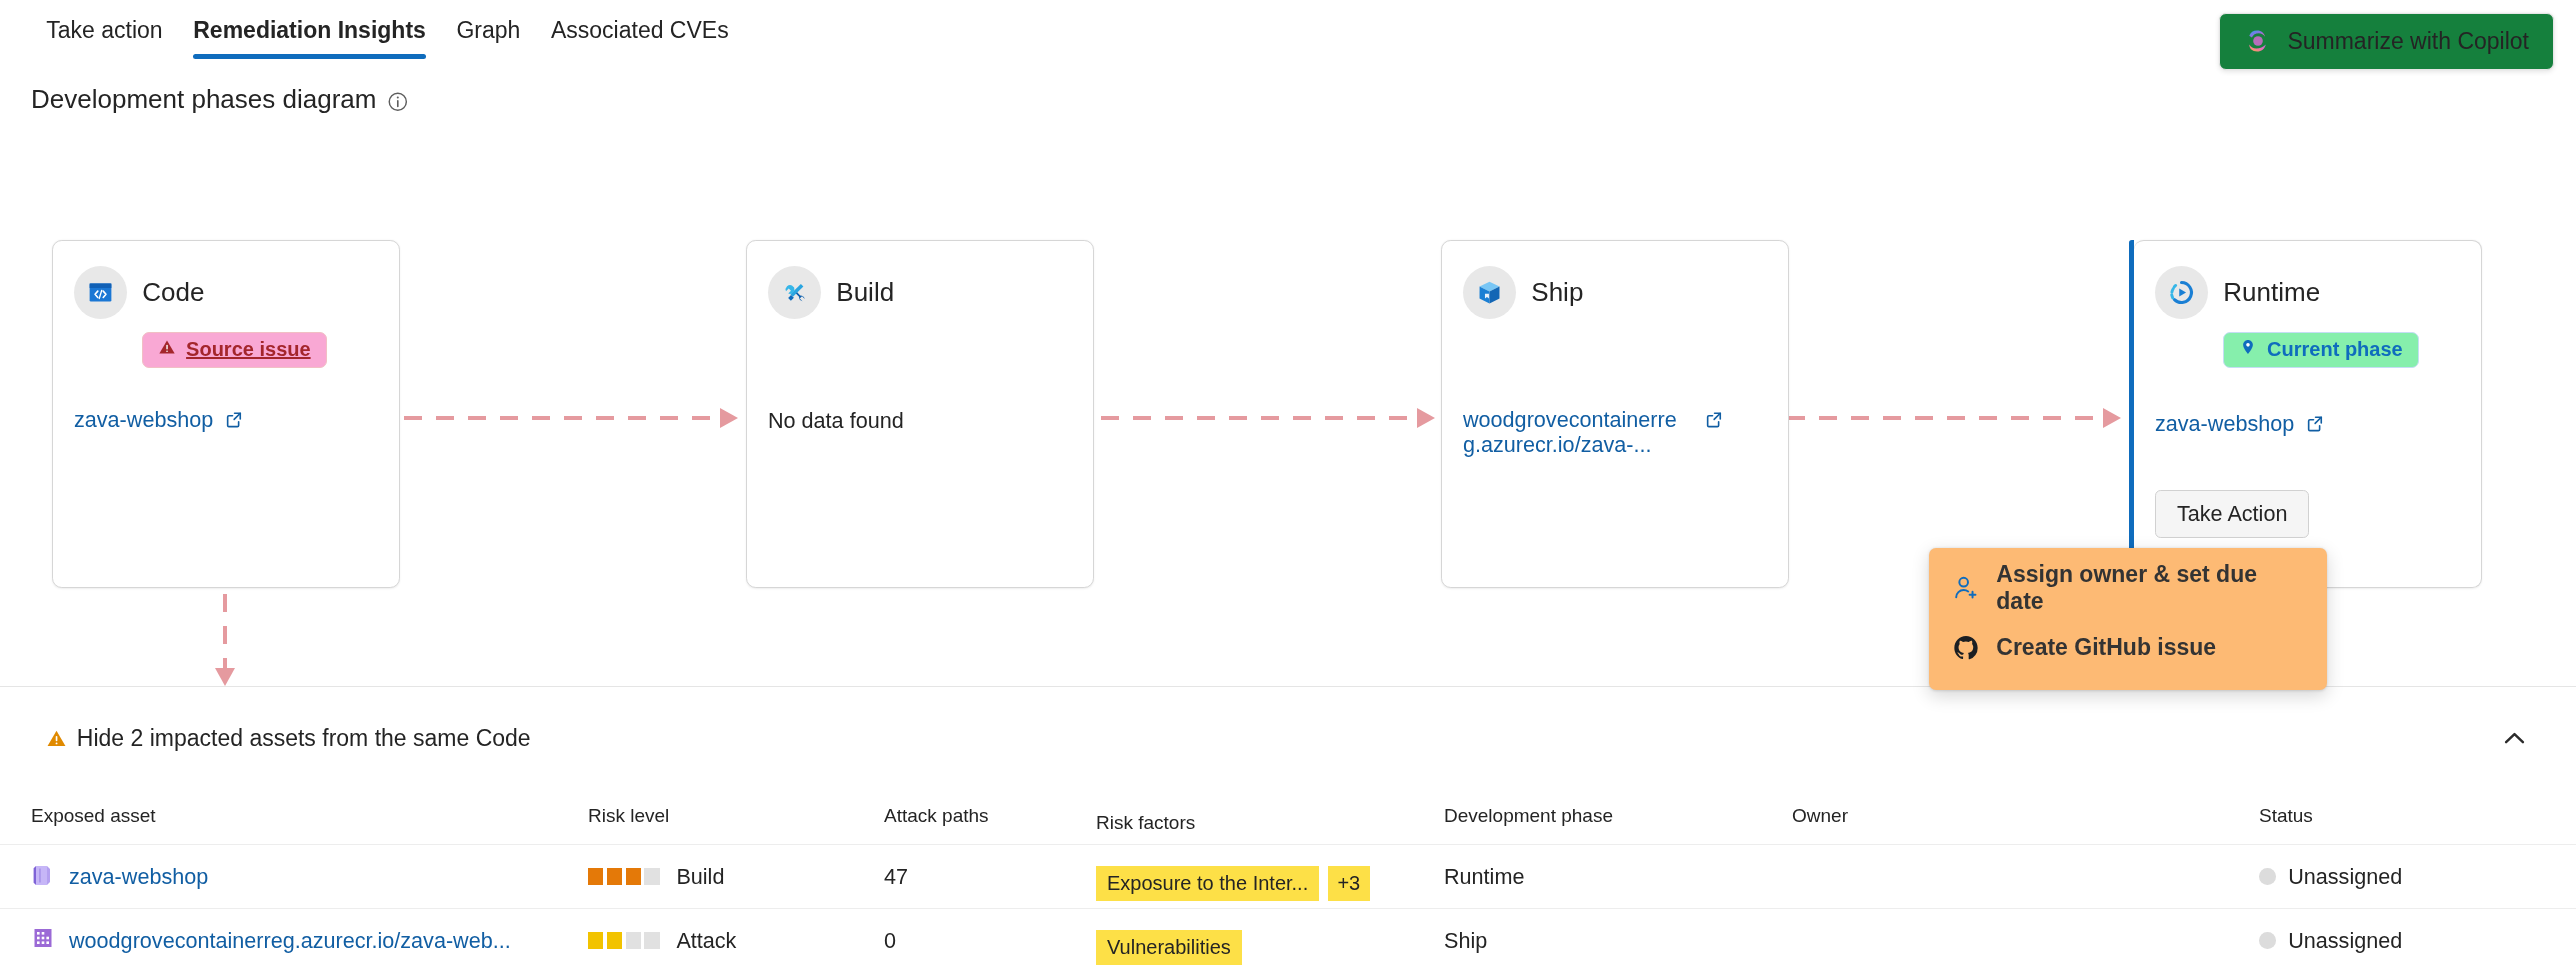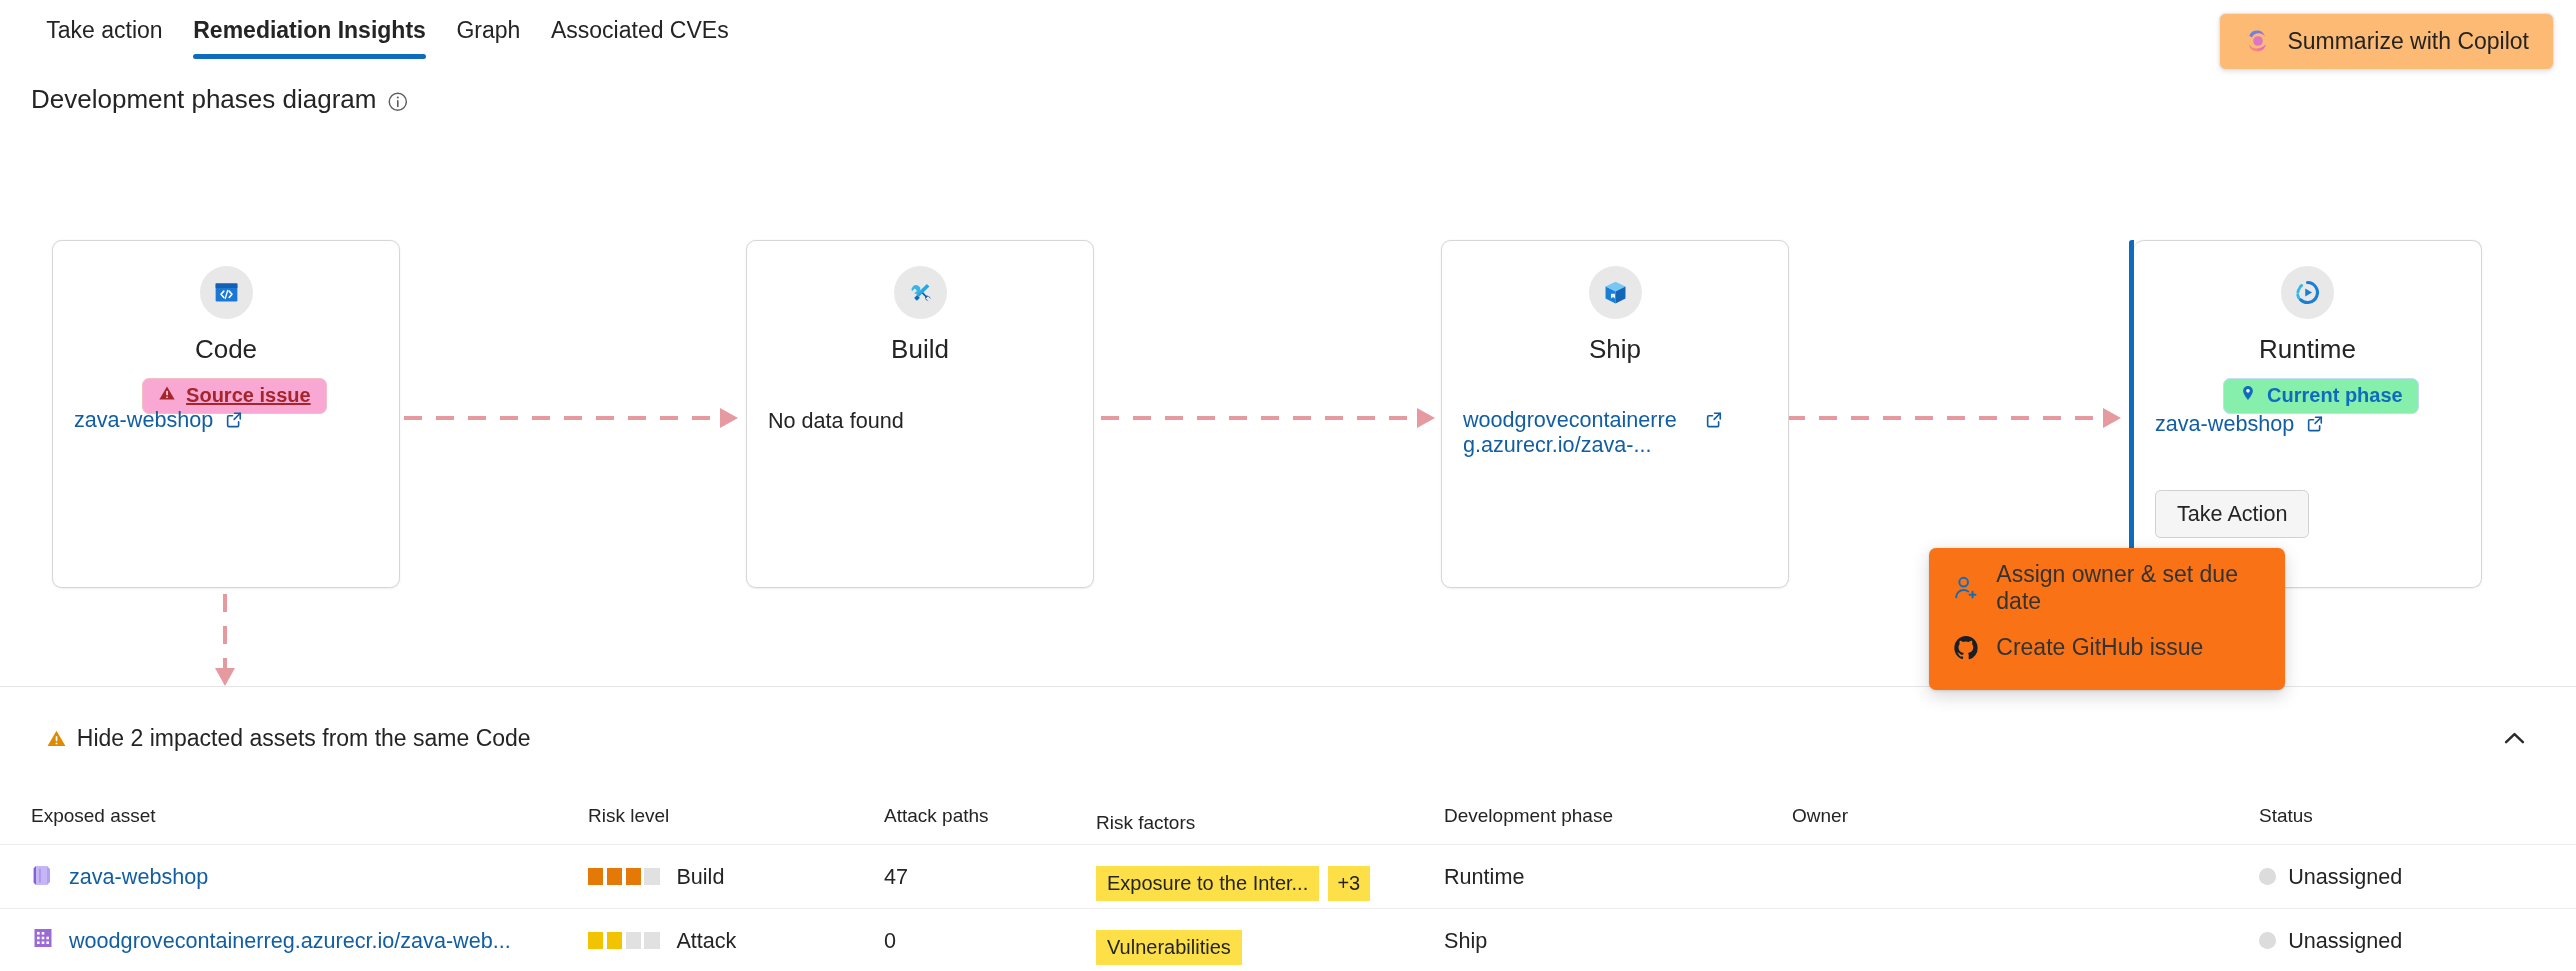--- a/index.html
+++ b/index.html
@@ -25,21 +25,21 @@
   .tab.active { font-weight: bold; }
   .tab.active::after {
     content: ""; position: absolute; left: 15.3px; right: 15.3px; bottom: 0;
     height: 4.9px; background: #0f6cbd; border-radius: 2.8px;
   }
 
   
   .copilot-btn {
     position: absolute; right: 22px; top: 12.5px;
     height: 57px; display: flex; align-items: center; gap: 15.3px;
-    padding: 0 24px; background: #fdba74; border: 0.7px solid #e6e6e6;
+    padding: 0 24px; background: #15803d; border: 0.7px solid #e6e6e6;
     border-radius: 7px; cursor: pointer;
     box-shadow: 0 1.4px 5.6px rgba(0,0,0,0.10), 0 0 1.4px rgba(0,0,0,0.08);
     font-size: 23px; color: #242424;
   }
   .copilot-glyph { width: 28px; height: 28px; flex: 0 0 auto; }
 
   
   .section-title {
     position: absolute; left: 31px; top: 84px;
     display: flex; align-items: center; gap: 11px;
@@ -52,21 +52,21 @@
     background: #ffffff; border: 0.7px solid #d6d6d6; border-radius: 9.8px;
     box-shadow: 0 0.7px 2.1px rgba(0,0,0,0.07);
     padding: 25px 21px 0 21px;
   }
   .phase-card.current { border-left: none; }
   .phase-card.current::before {
     content: ""; position: absolute; left: -4.9px; top: -0.7px;
     width: 4.9px; height: 348px; background: #0f6cbd;
     border-radius: 2.8px 0 0 2.8px;
   }
-  .card-head { display: flex; align-items: center; gap: 15.3px; flex-direction: column; }
+  .card-head { display: flex; align-items: center; gap: 15.3px; }
   .card-icon-circle {
     width: 53px; height: 53px; border-radius: 50%; background: #e8e8e8;
     display: flex; align-items: center; justify-content: center; flex: 0 0 auto;
   }
   .card-title { font-size: 26px; color: #242424; }
 
   .badge {
     display: inline-flex; align-items: center; gap: 9.8px;
     margin-left: 68px; margin-top: 12.5px;
     padding: 5.6px 15.3px; border-radius: 7px; font-size: 20px; font-weight: bold;
@@ -107,24 +107,24 @@
     background-size: 4.2px 32px; background-repeat: repeat-y;
   }
   .vconnector .varrow {
     position: absolute; left: -8.4px; bottom: 0;
     width: 0; height: 0; border-left: 10.4px solid transparent;
     border-right: 10.4px solid transparent; border-top: 18px solid #e59a9f;
   }
 
   
   .context-menu {
-    position: absolute; left: 1929px; top: 548px; width: 356px;
-    background: #f97316; border-radius: 7px;
+    position: absolute; left: 1929px; top: 548px; width: 398px;
+    background: #fdba74; border-radius: 7px;
     box-shadow: 0 5.6px 18px rgba(0,0,0,0.16), 0 0.7px 2.8px rgba(0,0,0,0.12);
-    padding: 9.8px 0 12.5px 0; z-index: 50;
+    padding: 9.8px 0 12.5px 0; z-index: 50; font-weight: bold;
   }
   .menu-item {
     display: flex; align-items: center; gap: 15.3px; height: 60px;
     padding: 0 21px; font-size: 23px; color: #333333; cursor: pointer;
   }
   .menu-icon { width: 31px; height: 31px; flex: 0 0 auto; display:flex; align-items:center; justify-content:center; }
 
   
   .hr { position: absolute; left: 0; width: 2576px; height: 0.7px; background: #e5e5e5; }
 

